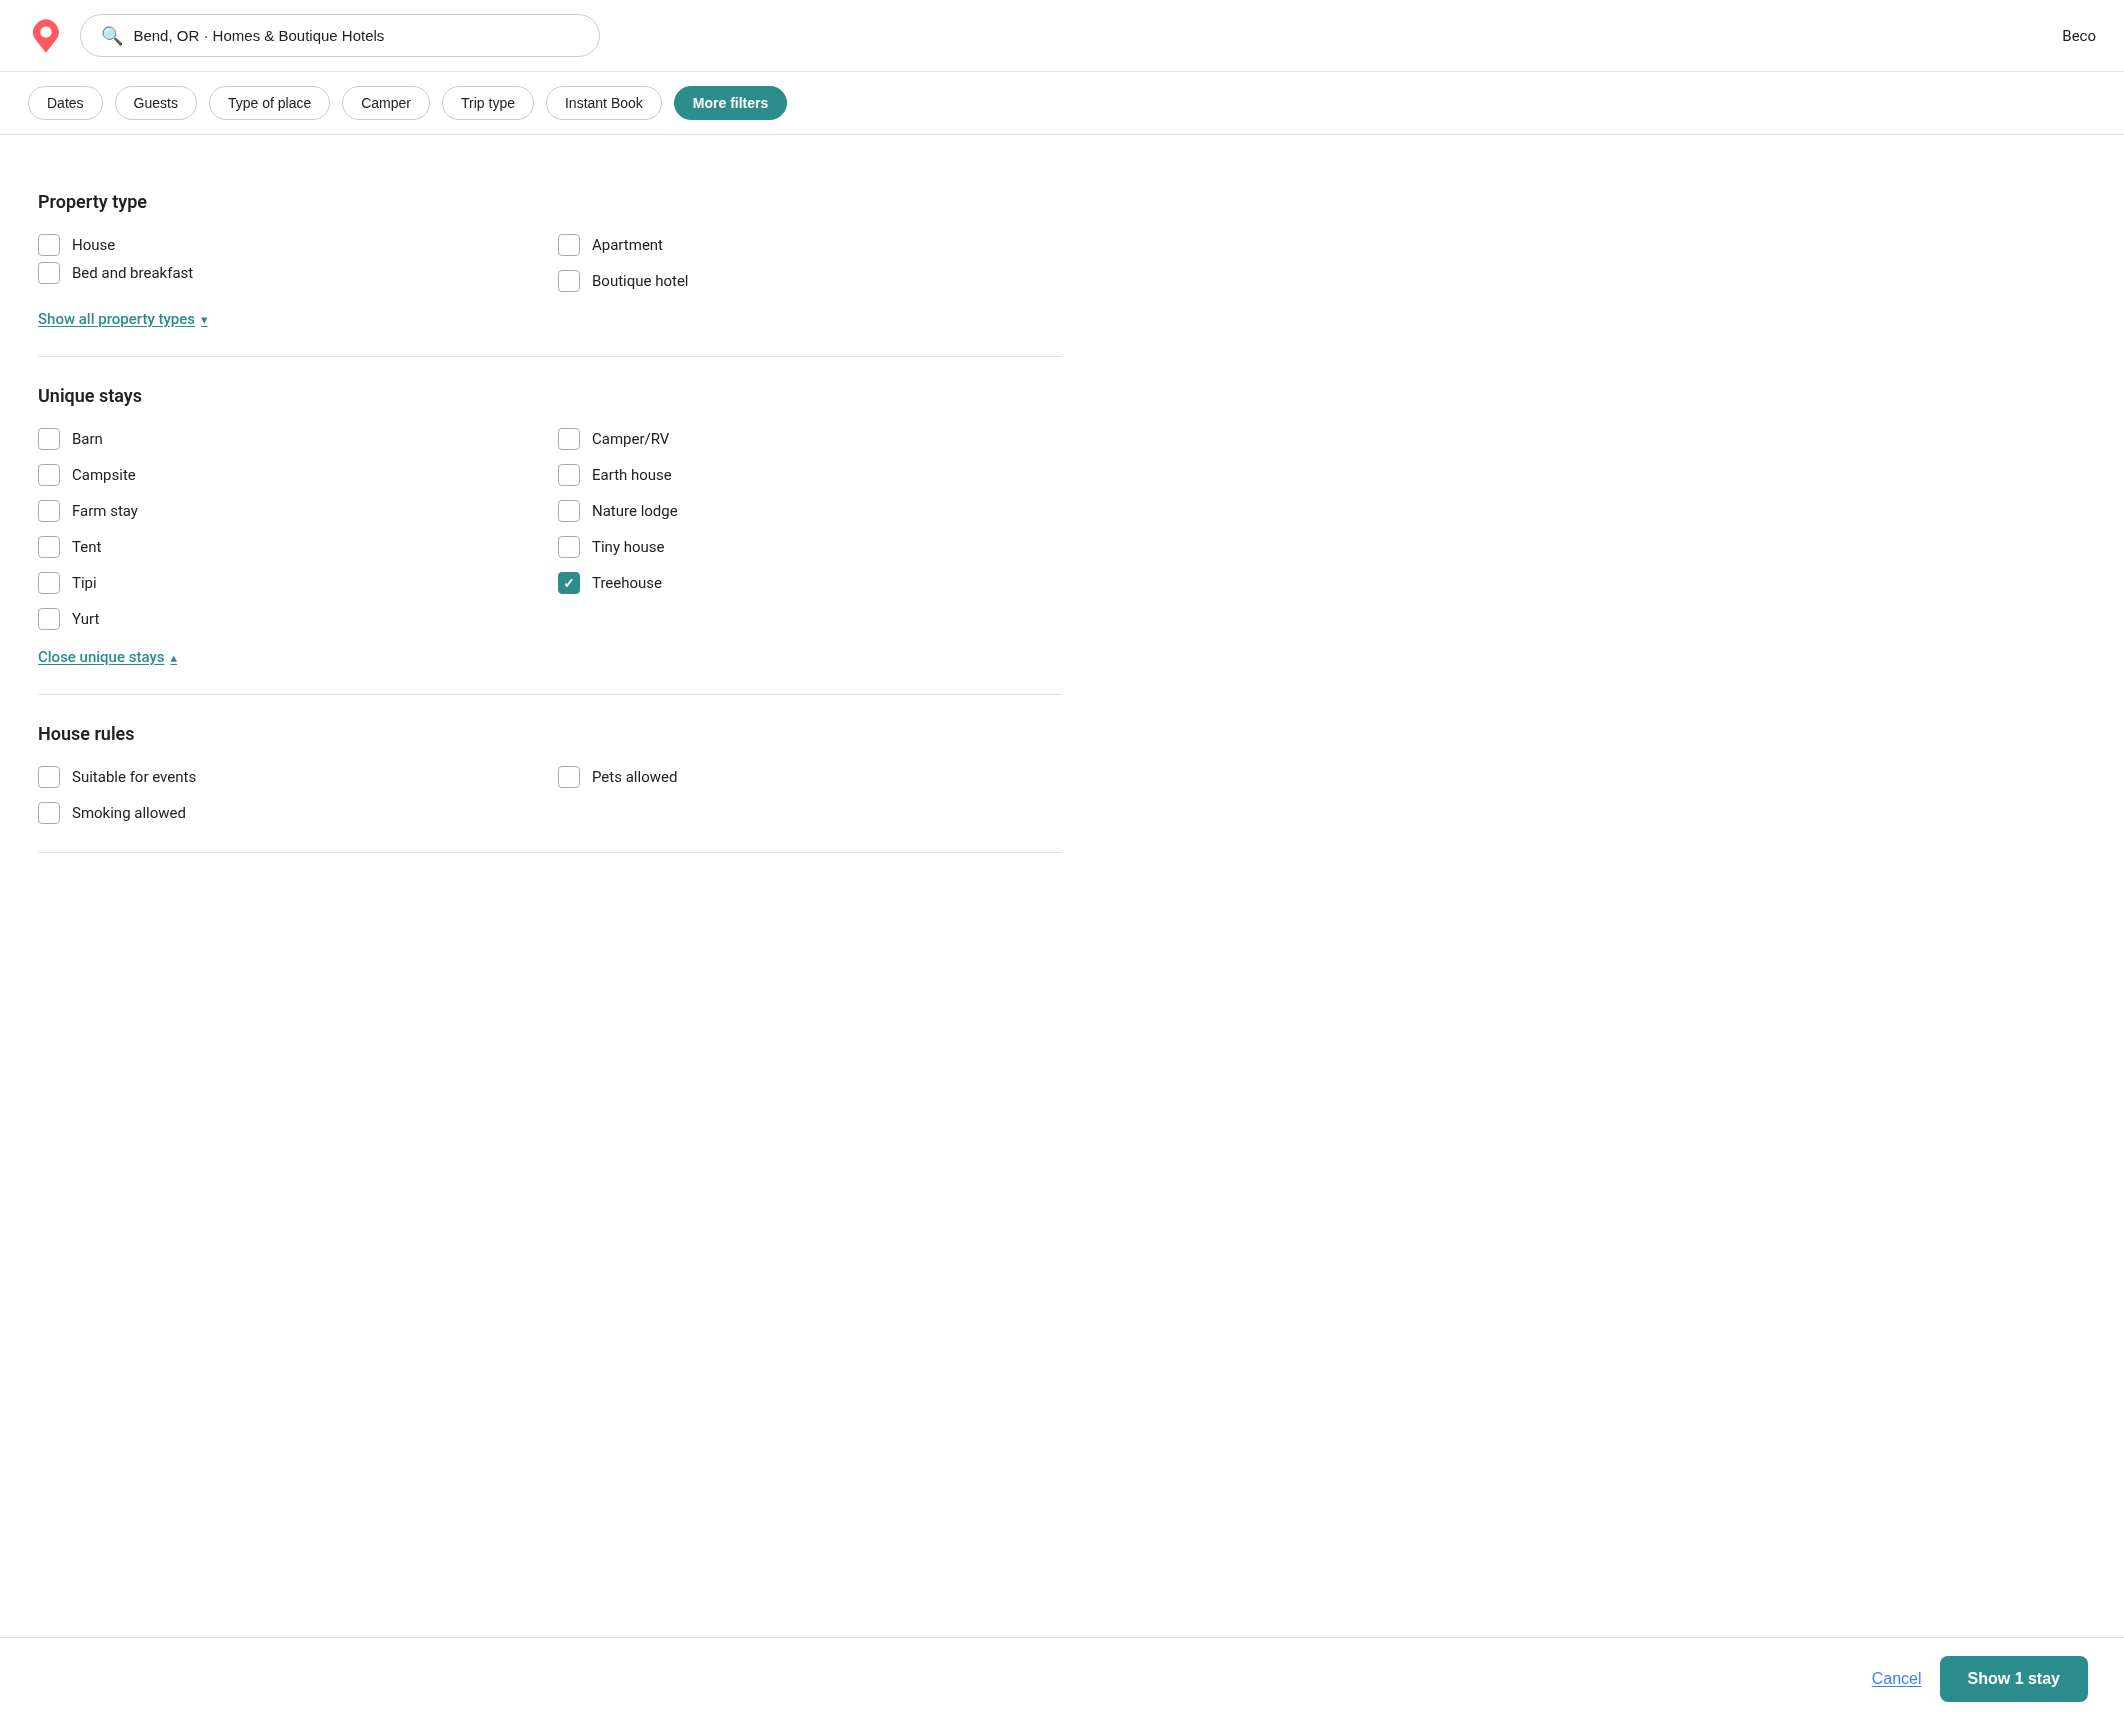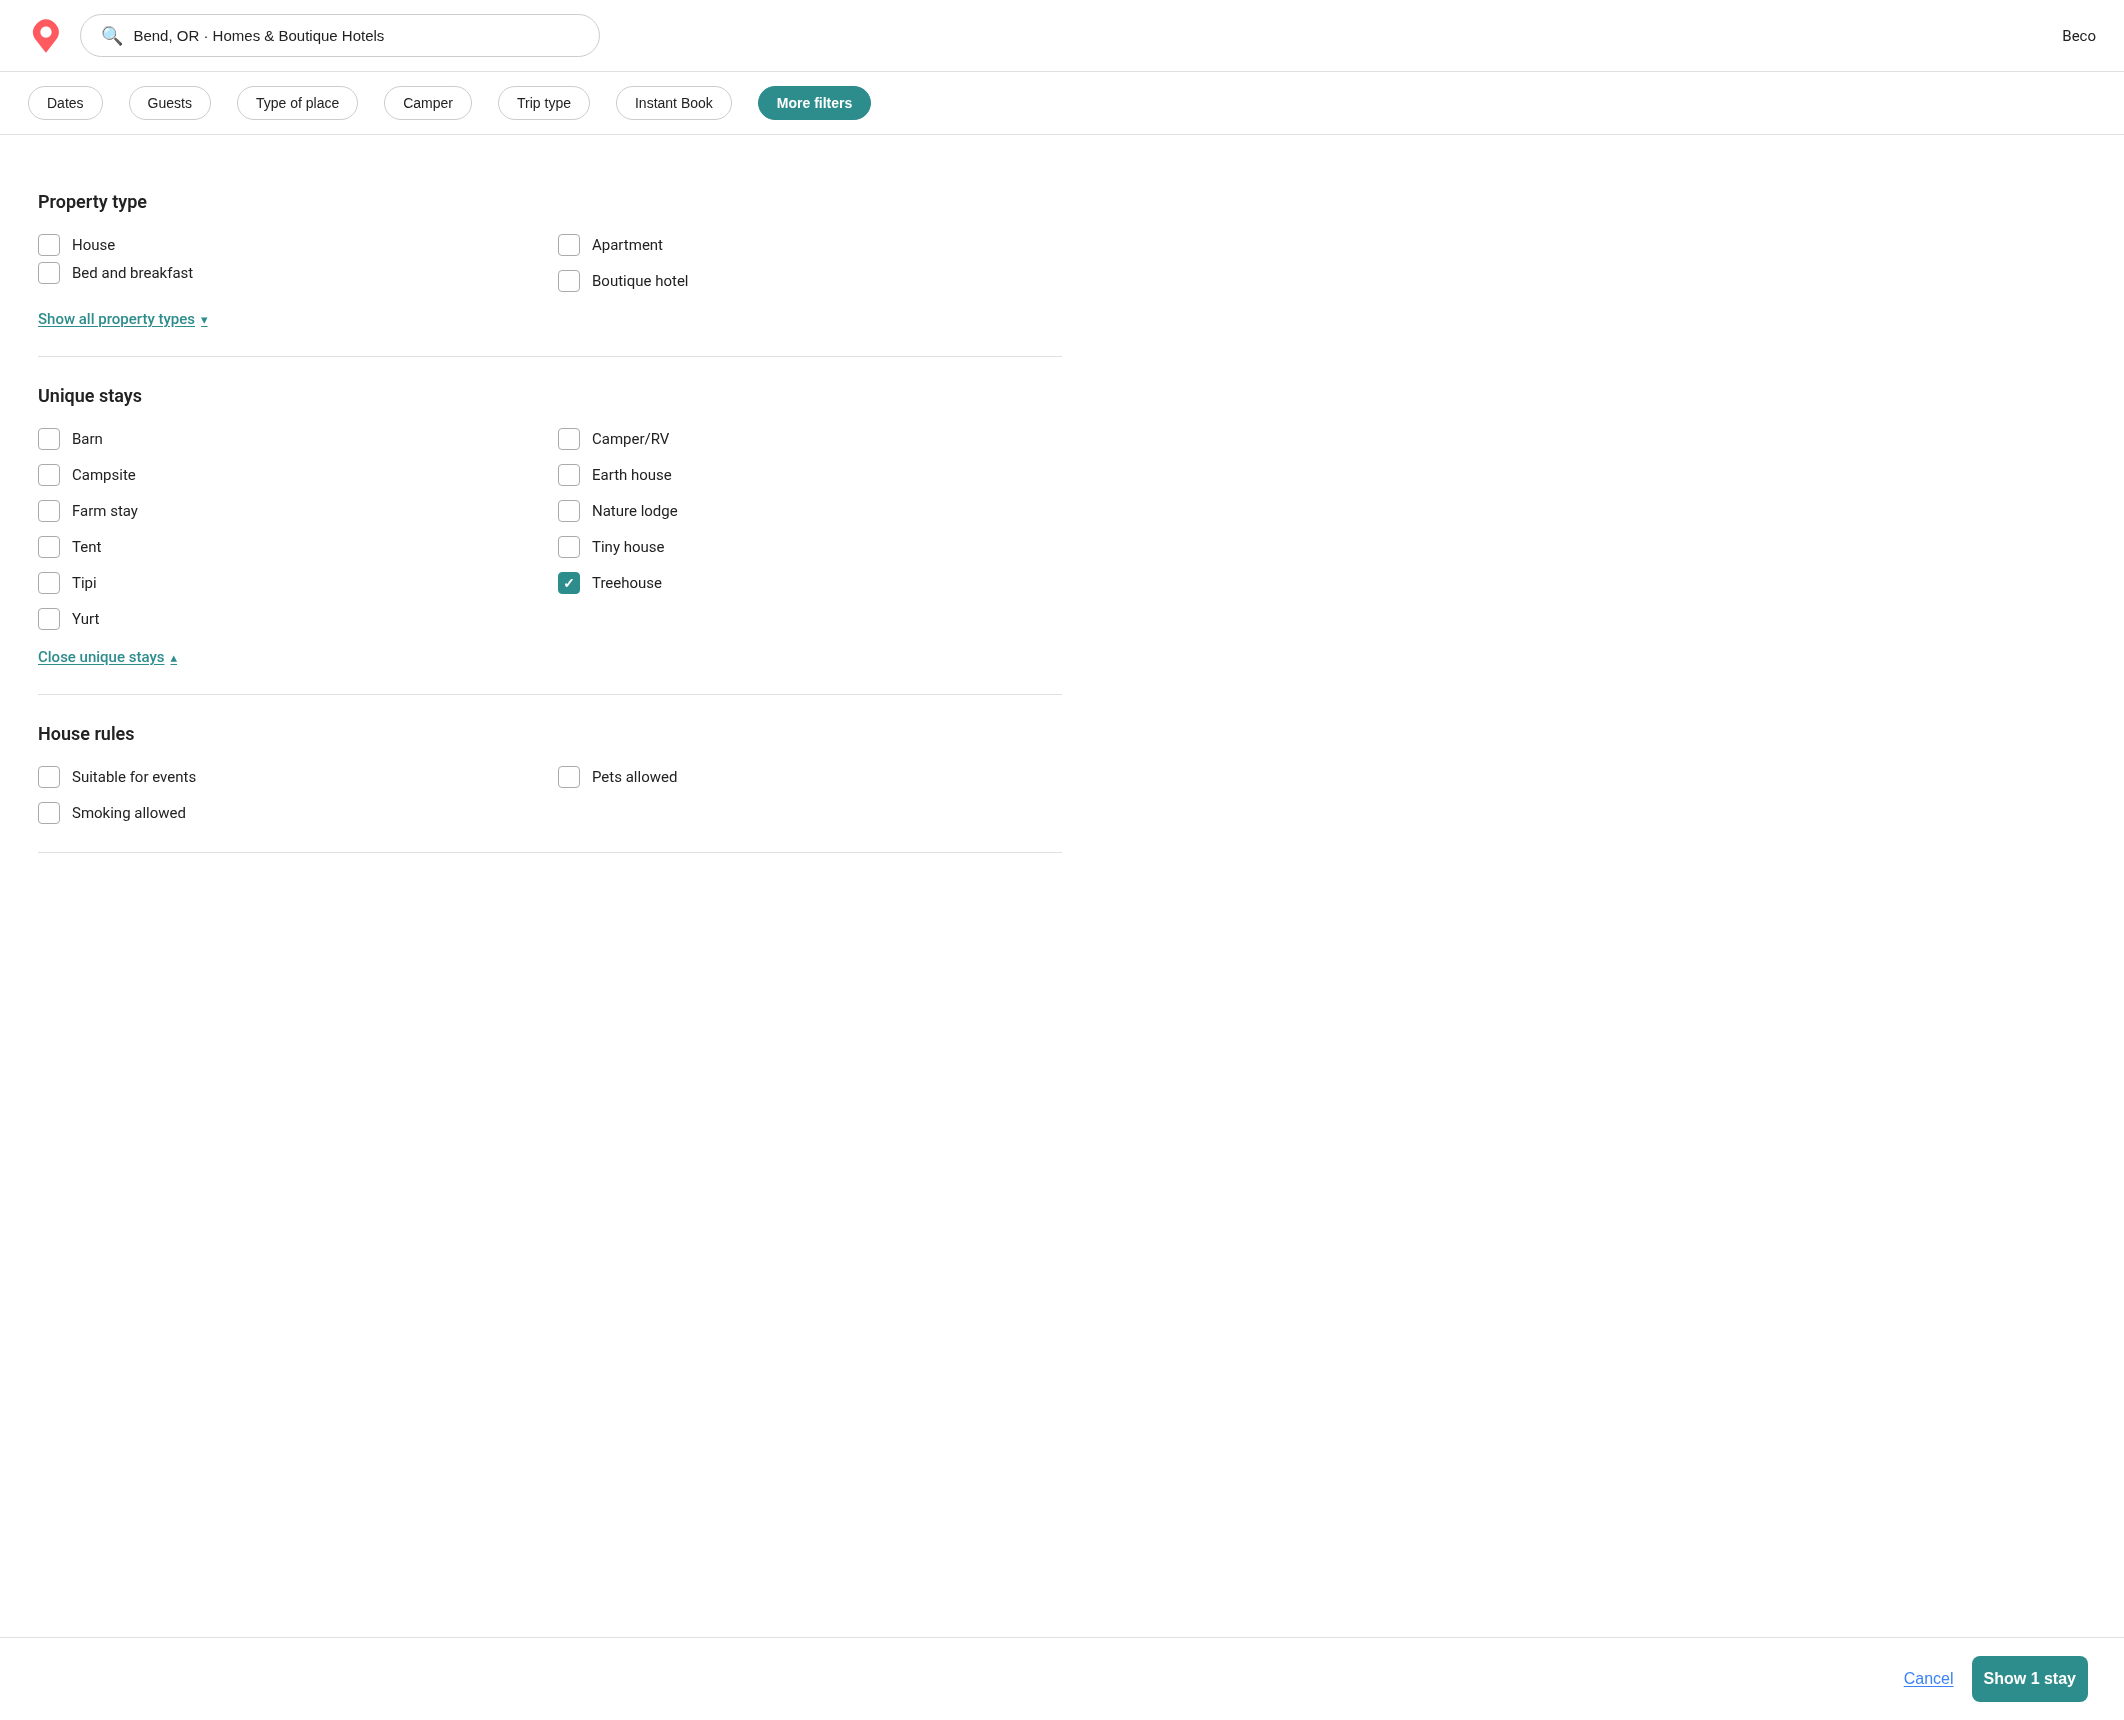--- a/index.html
+++ b/index.html
@@ -46,21 +46,21 @@
       margin-left: auto;
       font-size: 15px;
       color: #222;
     }
 
     
     .filter-bar {
       display: flex;
       align-items: flex-end;
       padding: 14px 28px;
-      gap: 26px;
+      gap: 12px;
       border-bottom: 1px solid #e0e0e0;
     }
     .filter-btn {
       border: 1.5px solid #ccc;
       border-radius: 24px;
       padding: 8px 18px;
       background: #fff;
       font-size: 14px;
       cursor: pointer;
       color: #222;
@@ -170,21 +170,21 @@
       color: #3b82f6;
       cursor: pointer;
       text-decoration: underline;
       text-underline-offset: 2px;
     }
     .show-btn {
       background: #2d8c8c;
       color: #fff;
       border: none;
       border-radius: 8px;
-      padding: 14px 12px;
+      padding: 14px 28px;
       font-size: 16px;
       font-weight: 700;
       cursor: pointer;
     }
   </style>
 </head>
 <body>
 
 <div class="header">
   <div class="logo">

